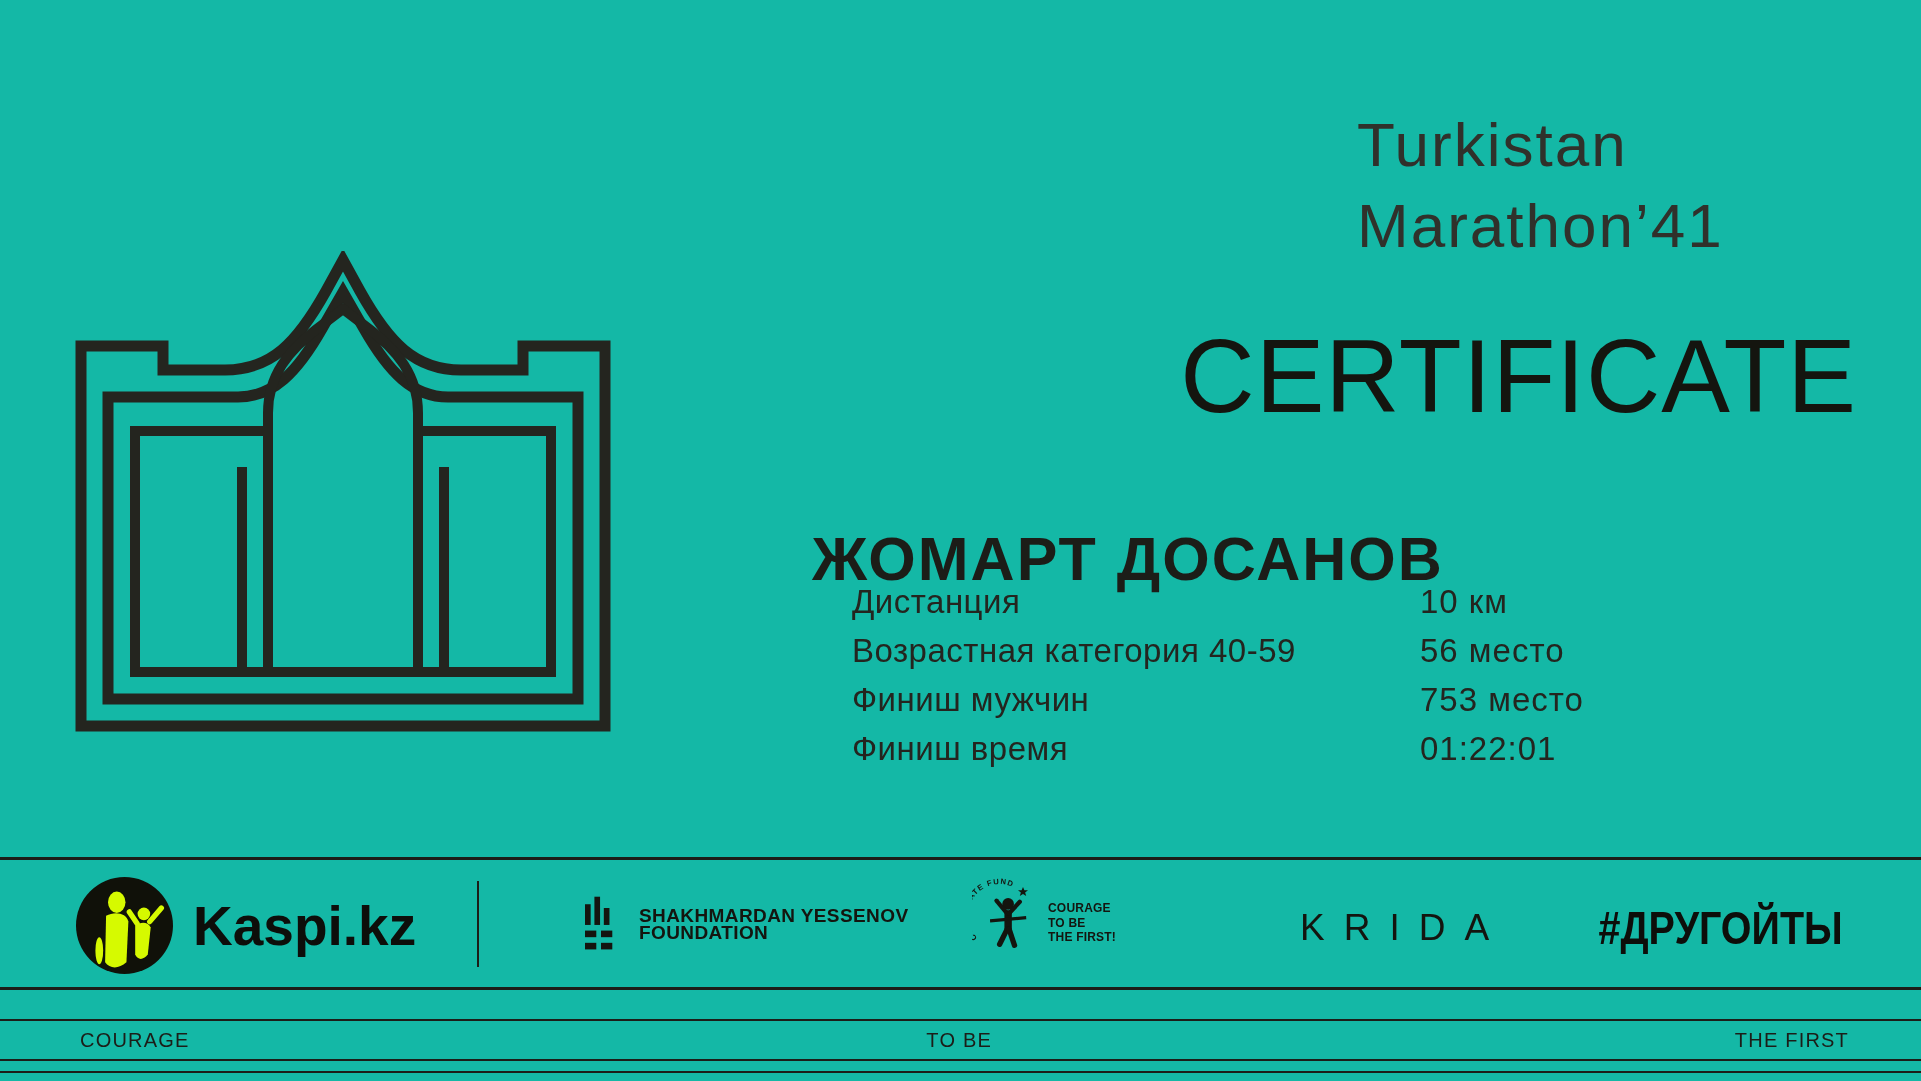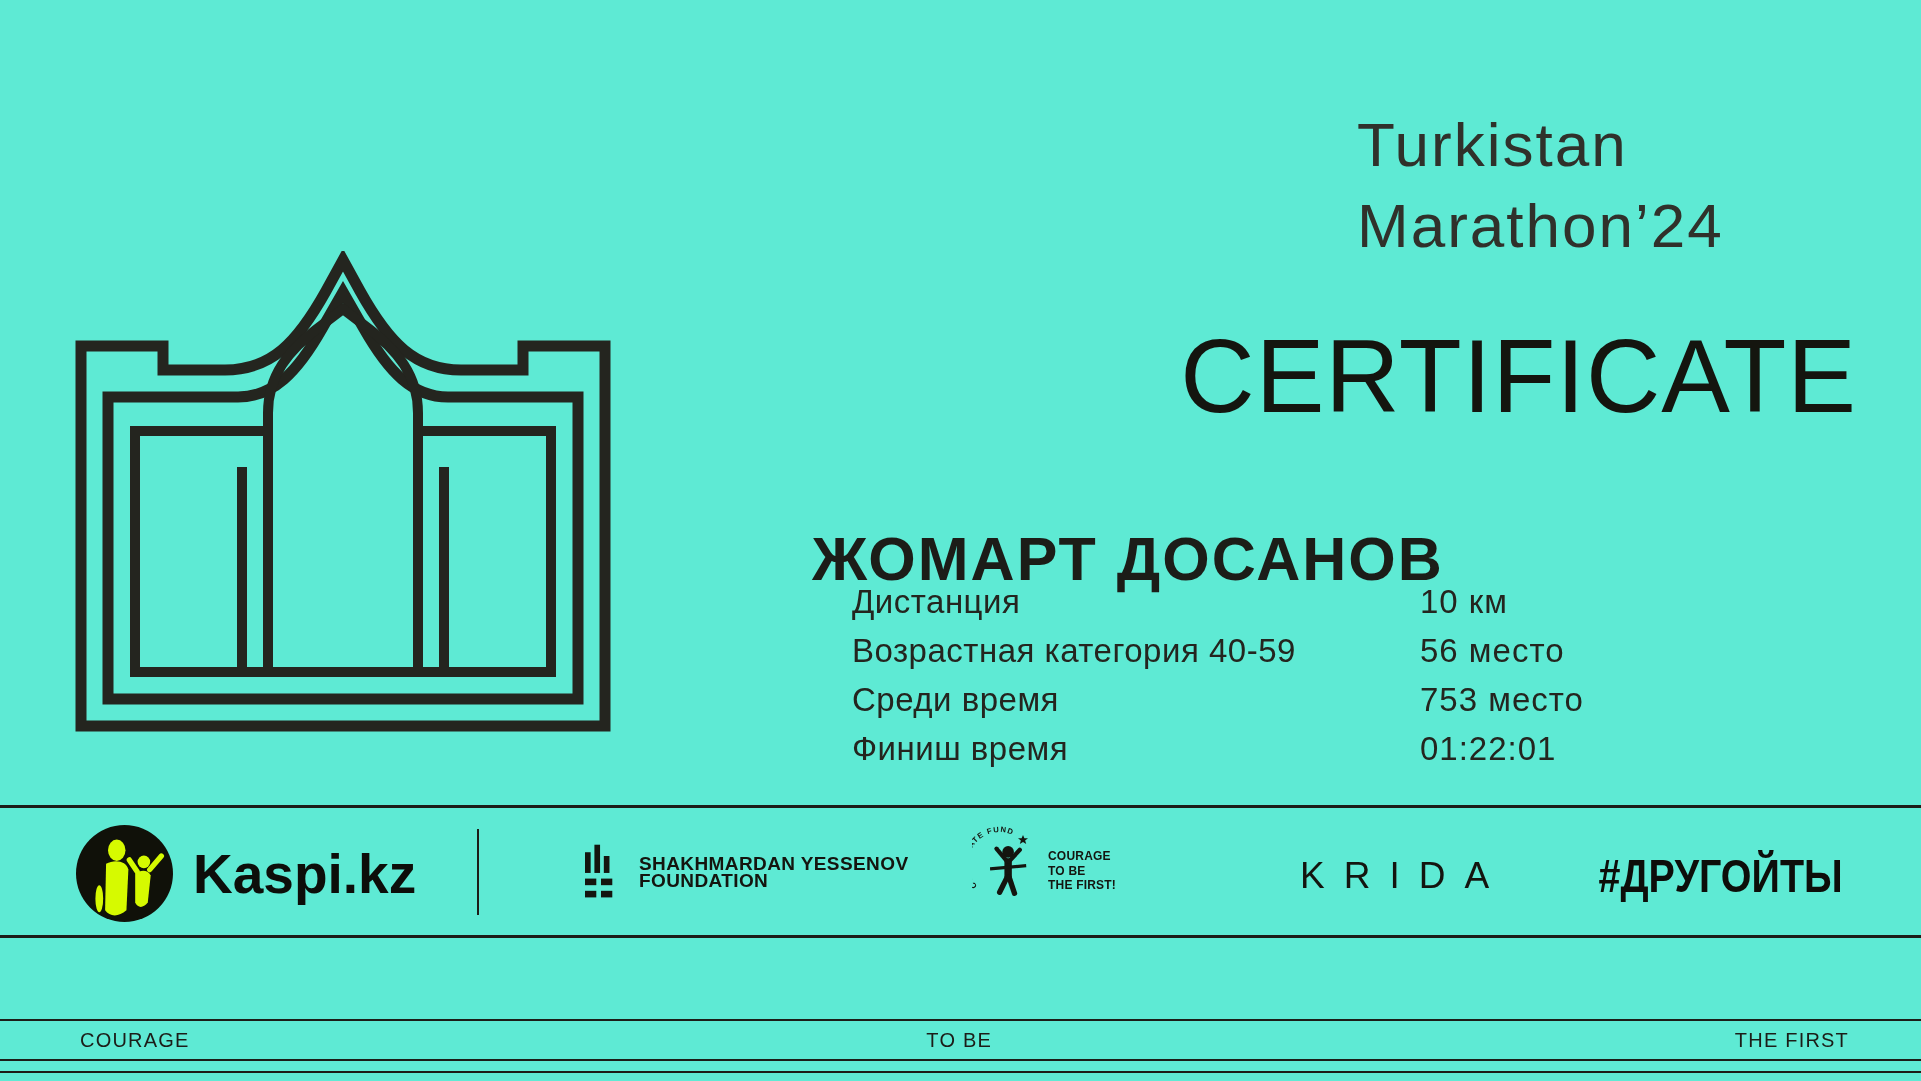--- a/index.html
+++ b/index.html
@@ -1,18 +1,18 @@
 <!DOCTYPE html>
 <html><head>
 <meta charset="utf-8">
 <style>
   html,body{margin:0;padding:0;background:#9aa400;}
   .stage{
     position:relative;width:1921px;height:1081px;overflow:hidden;
-    background:#5eead4;
+    background:#14b8a6;
     font-family:"Liberation Sans",sans-serif;
     color:#20211c;
   }
   
   .event-title{
     position:absolute;left:1357px;top:104px;
     font-size:62px;line-height:81px;font-weight:500;
     letter-spacing:2px;color:#30312b;white-space:nowrap;
   }
   .certificate-heading{
@@ -30,21 +30,21 @@
     position:absolute;left:812px;top:577px;width:980px;
     font-size:33px;color:#24251f;
   }
   .result-row{display:flex;height:49px;align-items:center;}
   .result-label{width:568px;flex:0 0 568px;letter-spacing:0.5px;white-space:nowrap;margin-left:40px;}
   .result-value{letter-spacing:1px;white-space:nowrap;}
   
   .mausoleum{position:absolute;left:75px;top:251px;}
   
   .sponsor-band{
-    position:absolute;left:0;top:805px;width:1921px;height:133px;
+    position:absolute;left:0;top:857px;width:1921px;height:133px;
     border-top:3px solid #1c1d18;border-bottom:3px solid #1c1d18;
     box-sizing:border-box;
   }
   .kaspi{position:absolute;left:76px;top:17px;display:flex;align-items:center;}
   .kaspi-word{font-size:55px;font-weight:700;letter-spacing:0;color:#0d0e0a;margin-left:20px;}
   .band-divider{position:absolute;left:477px;top:21px;width:2px;height:86px;background:#1c1d18;}
   .yessenov{position:absolute;left:585px;top:35px;display:flex;align-items:center;}
   .yessenov-text{margin-left:22px;font-size:19px;font-weight:700;line-height:17px;letter-spacing:0.4px;color:#14150f;}
   .corp-fund{position:absolute;left:972px;top:18px;display:flex;align-items:center;}
   .corp-fund-text{margin-left:8px;font-size:12px;font-weight:700;line-height:14.5px;letter-spacing:0.2px;color:#14150f;}
@@ -70,21 +70,21 @@
   .slogan-right{position:absolute;right:72px;}
   .bottom-rule{position:absolute;left:0;top:1071px;width:1921px;height:2px;background:#1c1d18;}
 </style>
 </head>
 <body>
 
 <div class="stage">
 
   <div class="event-title">
     <div>Turkistan</div>
-    <div>Marathon’24</div>
+    <div>Marathon’41</div>
   </div>
 
   <div class="certificate-heading">CERTIFICATE</div>
 
   <svg class="mausoleum" width="536" height="481" viewBox="0 0 536 481" fill="none" stroke="#24251f" stroke-width="11" stroke-miterlimit="8">
     <path d="M6,475 L6,95 L88,95 L88,119 L150,119
              C196,119 222,92 251,40 L268,9 L285,40
              C314,92 340,119 386,119 L448,119 L448,95 L530,95 L530,475 Z"></path>
     <path d="M33,448 L33,146 L163,146
              C198,146 222,122 248,76 L268,41 L288,76
@@ -103,21 +103,21 @@
   <div class="results">
     <div class="result-row">
       <span class="result-label">Дистанция</span>
       <span class="result-value">10 км</span>
     </div>
     <div class="result-row">
       <span class="result-label">Возрастная категория 40-59</span>
       <span class="result-value">56 место</span>
     </div>
     <div class="result-row">
-      <span class="result-label">Среди время</span>
+      <span class="result-label">Финиш мужчин</span>
       <span class="result-value">753 место</span>
     </div>
     <div class="result-row">
       <span class="result-label">Финиш время</span>
       <span class="result-value">01:22:01</span>
     </div>
   </div>
 
   <div class="sponsor-band">
 

